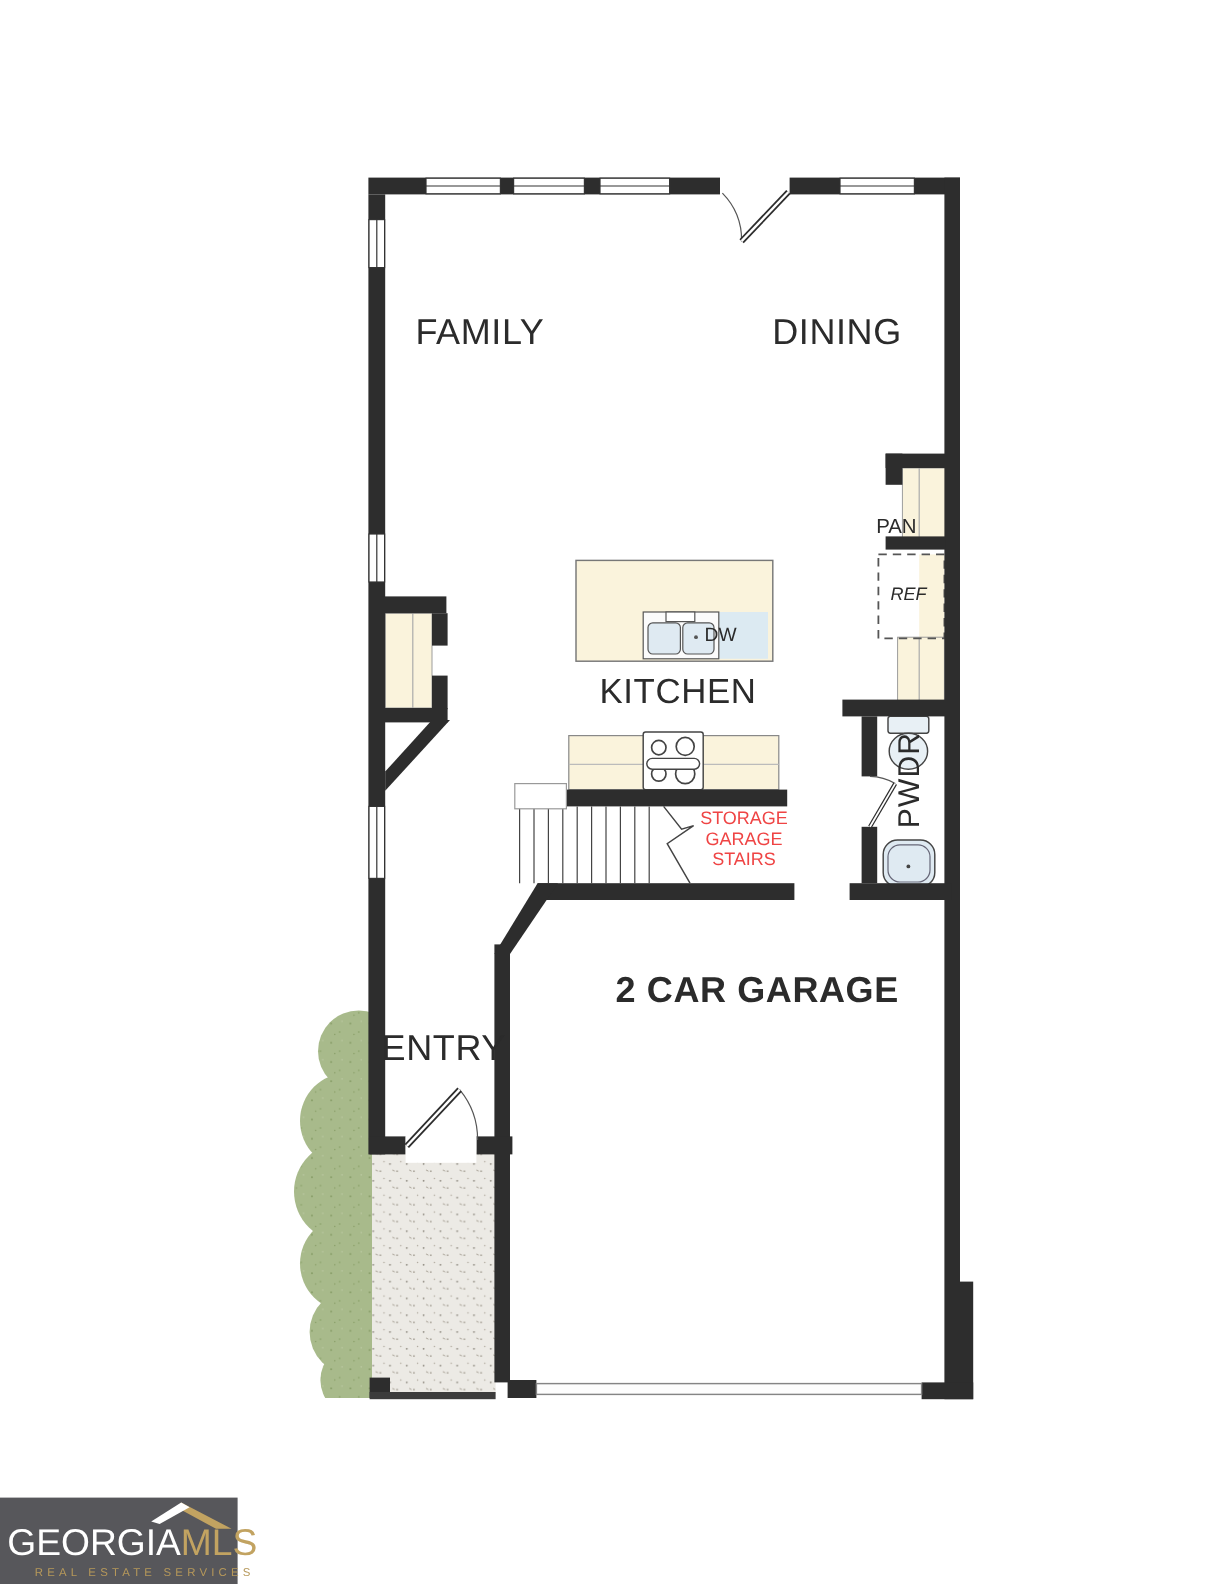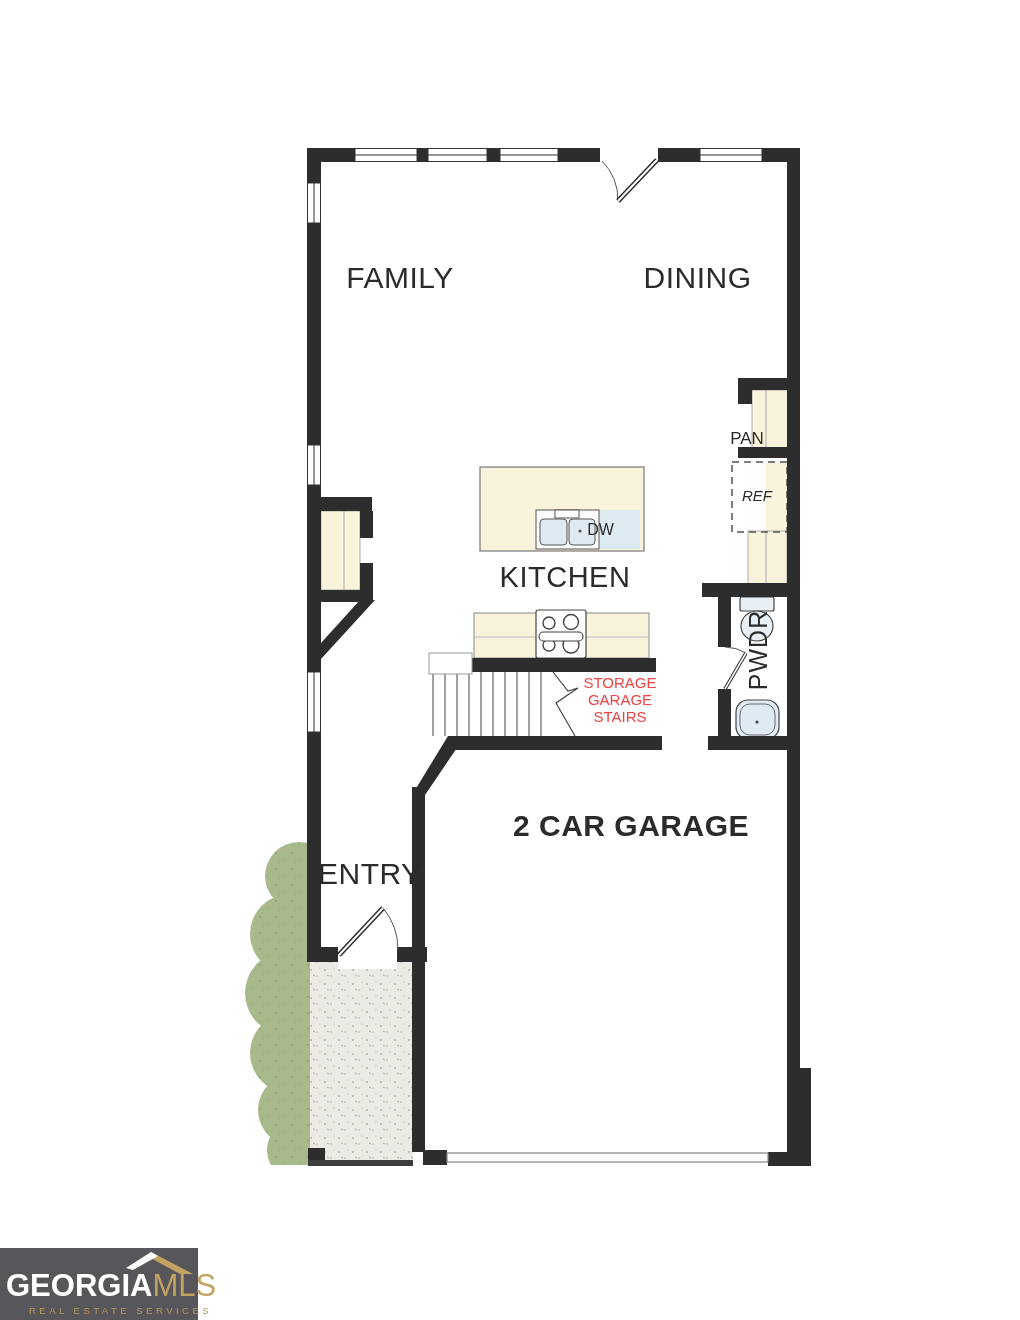--- a/index.html
+++ b/index.html
@@ -11,21 +11,21 @@
   .lbl-big{font-size:30px;}
   .lbl-kitchen{font-size:29px;}
   .lbl-small{font-size:16px;letter-spacing:0;}
   .lbl-storage{font-size:15px;line-height:17px;letter-spacing:0;color:#ef4444;white-space:normal;}
   .lbl-pwdr{font-size:25px;letter-spacing:1px;transform:translate(-50%,-50%) rotate(-90deg);
             transform-origin:center center;}
   
   .logo{position:absolute;left:0;top:1248px;width:198px;height:72px;background:#57575b;}
   .logo .roof{position:absolute;left:118px;top:2px;}
   .logo .brandrow{position:absolute;left:6px;top:20px;font-size:31px;letter-spacing:0;}
-  .logo .brand{color:#ffffff;font-weight:bold;}
+  .logo .brand{color:#ffffff;}
   .logo .accent{color:#c2a361;}
   .logo .tagline{position:absolute;left:29px;top:57px;font-size:9.5px;letter-spacing:3.5px;
                  color:#b6985a;white-space:nowrap;}
 </style>
 </head>
 <body>
 
 <div id="page">
 
 <svg id="plan-svg" width="1020" height="1320" viewBox="0 0 1020 1320">

